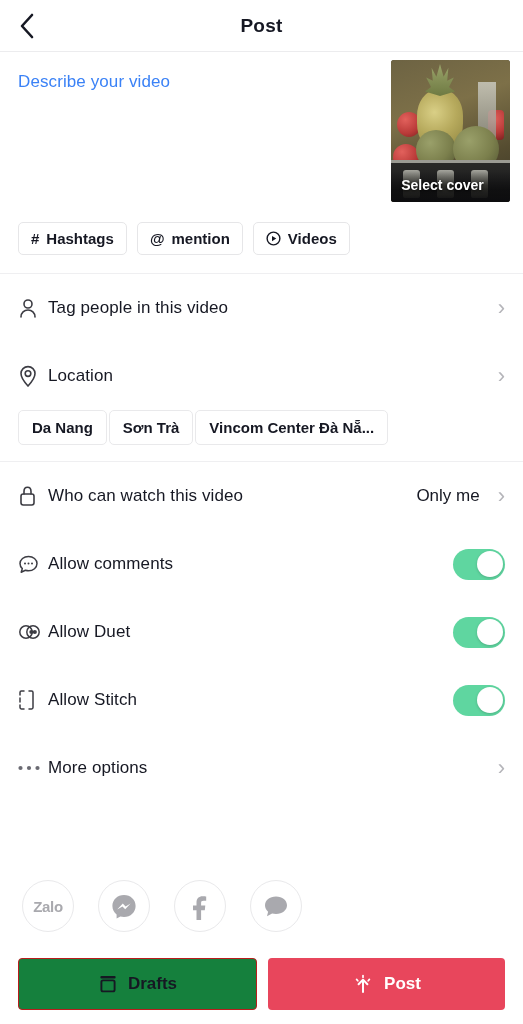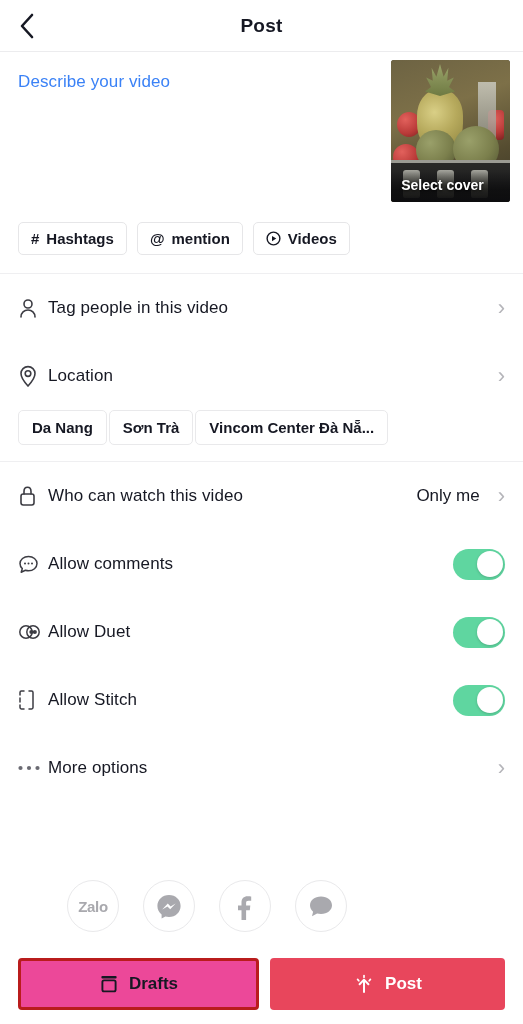--- a/index.html
+++ b/index.html
@@ -171,21 +171,20 @@
     position:absolute; top:2.5px; right:2.5px;
     width:26px; height:26px; border-radius:50%;
     background:#fff;
     box-shadow:0 1px 3px rgba(0,0,0,.18);
   }
 
   
   .share-row {
     display:flex; gap:24px;
     padding:14px 22px 0 22px;
-    margin-left:45px;
   }
   .share-btn {
     width:52px; height:52px;
     border-radius:50%;
     border:1px solid #e9e9eb;
     display:flex; align-items:center; justify-content:center;
     cursor:pointer;
   }
   .zalo-text { font-size:15px; font-weight:bold; color:#a9a9ae; letter-spacing:-.3px; }
 
@@ -200,21 +199,21 @@
   .btn {
     flex:1;
     height:52px;
     border-radius:4px;
     display:flex; align-items:center; justify-content:center;
     gap:10px;
     font-size:17px;
     font-weight:bold;
     cursor:pointer;
   }
-  .btn-drafts { border:3px solid #b91c1c; background:#ec4899; color:#161823; }
+  .btn-drafts { border:1px solid #b91c1c; background:#15803d; color:#161823; }
   .btn-post { background:#e8465c; color:#fff; }
 </style>
 </head>
 <body>
 
 <div class="header">
   <div class="back-btn">
     <svg width="15" height="26" viewBox="0 0 15 26" fill="none">
       <path d="M13 2 L3 13 L13 24" stroke="#161823" stroke-width="2.6" stroke-linecap="round" stroke-linejoin="round"></path>
     </svg>

